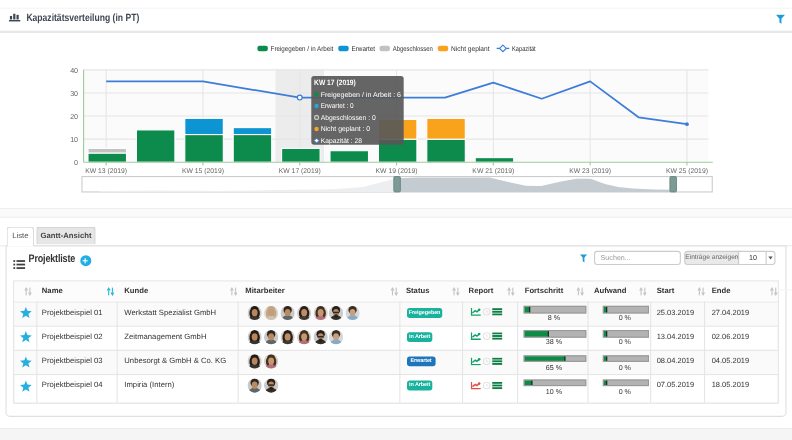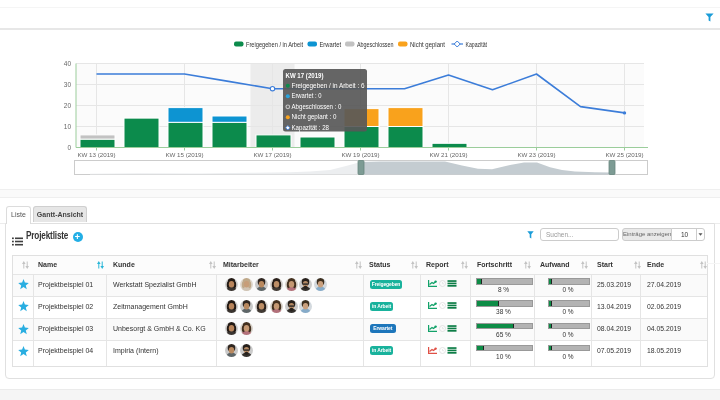--- a/index.html
+++ b/index.html
@@ -21,20 +21,31 @@
   .atx{width:40px;text-align:center;font-size:6.5px;color:#333;}
   .dt{font-size:6.8px;color:#333;}
   .av{display:inline-block;border-radius:50%;margin-right:1.9px;vertical-align:top;}
 </style>
 </head>
 <body>
 
 <div class="abs" id="chartcard" style="left:0;top:0;width:720px;height:190px;background:#fff;">
   <div class="abs" style="left:0;top:6.5px;width:720px;height:1px;background:#f5f5f5;"></div>
 
+  <div class="abs" style="left:8px;top:9px;width:300px;height:16px;color:#3d4752;font-size:9.5px;font-weight:bold;line-height:16px;">
+    <svg width="11" height="10" viewBox="0 0 11 10" style="vertical-align:-1px;">
+        <g fill="#3d4752">
+          <rect x="0" y="8.2" width="10.5" height="1.3"></rect>
+          <rect x="1" y="4.5" width="2" height="3.2"></rect>
+          <rect x="4" y="2.5" width="2" height="5.2"></rect>
+          <rect x="7" y="3.5" width="2" height="4.2"></rect>
+        </g>
+      </svg>
+    <span style="margin-left:2px;display:inline-block;transform:scaleX(0.82);transform-origin:left center;">Kapazitätsverteilung (in PT)</span>
+  </div>
   <svg class="abs" style="left:705px;top:13px;" width="9" height="9" viewBox="0 0 9 9">
     <path d="M0.4 0.4 L8.6 0.4 L5.4 4 L5.4 8.6 L3.6 7.4 L3.6 4 Z" fill="#1a9cd8"></path>
   </svg>
   <div class="abs" style="left:0;top:28px;width:720px;height:1.5px;background:#e7e7e7;"></div>
 
   <svg class="abs" style="left:0;top:29px;" width="720" height="161" viewBox="0 0 720 161">
 
     <g id="legend" font-size="6.4" fill="#333333">
       <rect x="234" y="12.5" width="9.5" height="5" rx="2" fill="#0c8b4c"></rect>
       <text x="246" y="17.5" textLength="57" lengthAdjust="spacingAndGlyphs">Freigegeben / in Arbeit</text>

